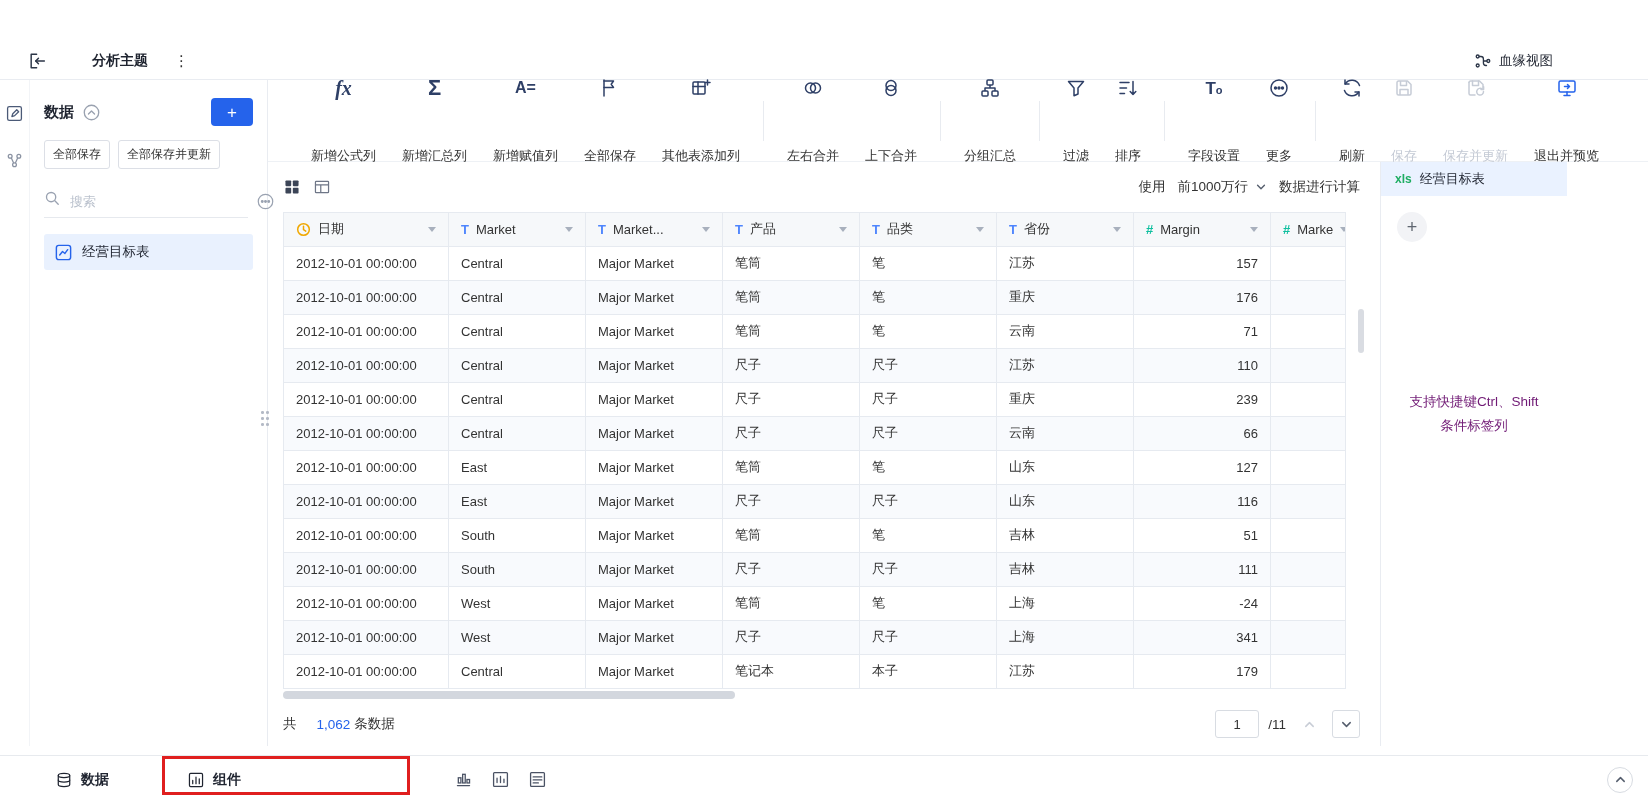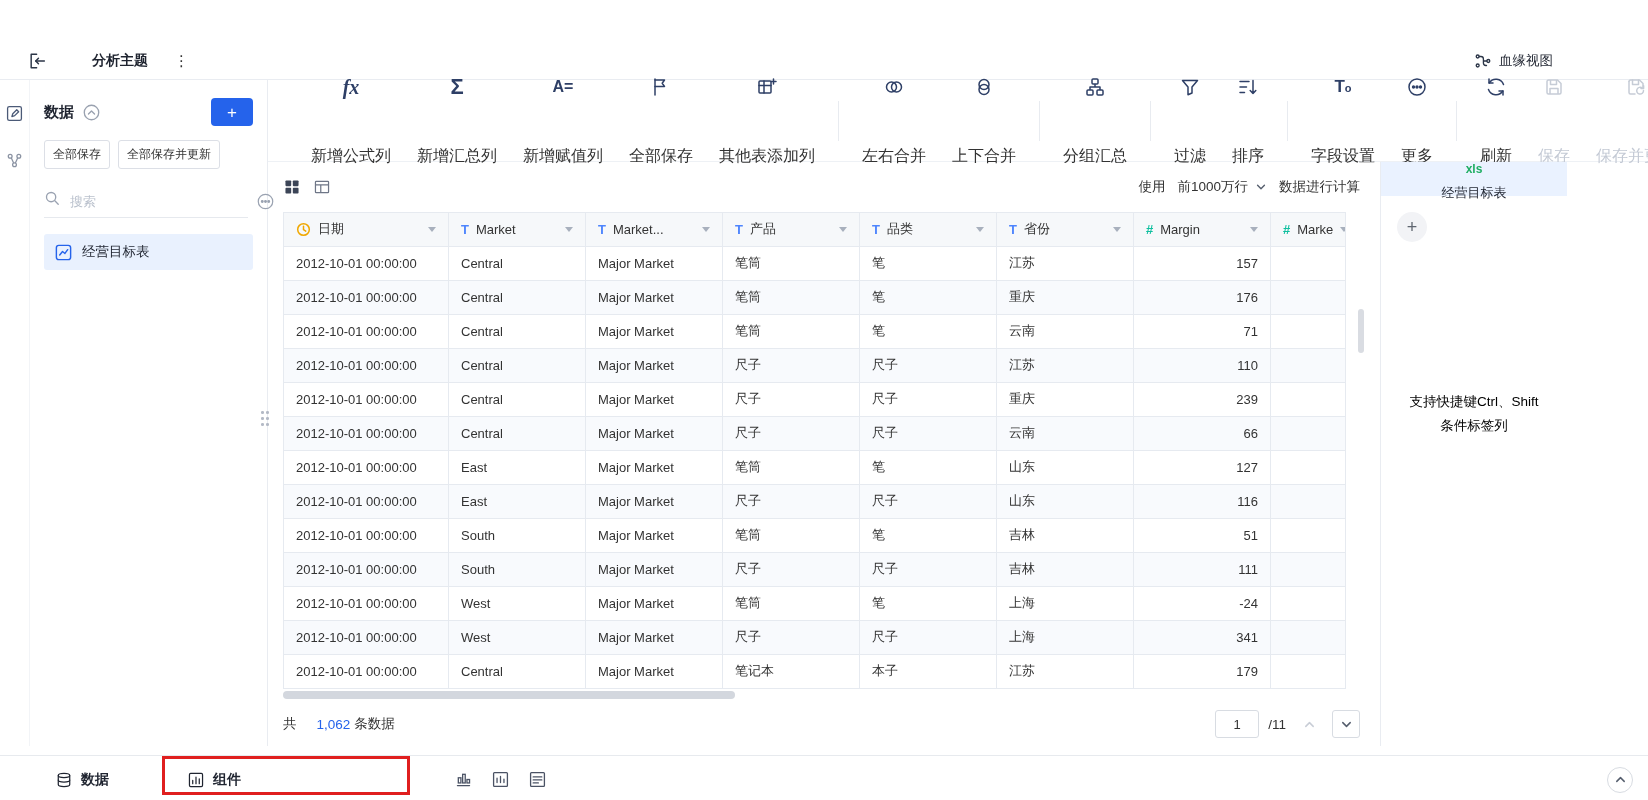--- a/index.html
+++ b/index.html
@@ -39,21 +39,21 @@
   .dp-item { margin-top:16px; height:36px; display:flex; align-items:center; gap:9px; background:#e9f1fe; border-radius:3px; padding:0 10px; font-size:13.5px; color:#1f2430; cursor:pointer; }
 
   .drag-dots { position:absolute; left:261px; top:368px; display:grid; grid-template-columns:repeat(2,5px); grid-auto-rows:6px; z-index:5; cursor:col-resize; }
   .drag-dots i { display:block; width:2.6px; height:2.6px; background:#b4bac6; border-radius:50%; }
 
   
   .main-region { flex:1; min-width:0; display:flex; flex-direction:column; }
   .toolbar { height:82px; display:flex; align-items:center; padding:0 90px 0 30px; border-bottom:1px solid #eef1f5; }
   .tb-item { display:flex; flex-direction:column; align-items:center; gap:7px; padding:0 13px; cursor:pointer; }
   .tb-ico { height:24px; display:flex; align-items:center; justify-content:center; }
-  .tb-label { font-size:16px; color:#333; white-space:nowrap;margin-top:40px; }
+  .tb-label { font-size:13px; color:#333; white-space:nowrap;margin-top:40px; }
   .tb-item.disabled .tb-label { color:#c3c9d4; }
   .tb-sep { width:1px; height:40px; background:#e8ebf0; margin:0 10px; flex:none; }
   .tb-spacer { flex:1; }
   .glyph { font-size:19px; color:#2e3f66; font-weight:500; line-height:1; }
   .glyph.fx { font-family:"Liberation Serif","DejaVu Serif",serif; font-style:italic; font-weight:bold; font-size:20px; }
   .glyph.sigma { font-size:22px; font-weight:600; }
   .glyph.aeq { font-size:16px; font-weight:bold; }
   .glyph.to { font-size:17px; font-weight:bold; }
   .glyph.to small { font-size:11px; font-weight:bold; }
 
@@ -88,24 +88,24 @@
   .pager input { width:44px; height:28px; border:1px solid #d8dce2; border-radius:3px; text-align:center; font-size:13px; color:#333; font-family:inherit; }
   .pg-btn { width:28px; height:28px; display:flex; align-items:center; justify-content:center; background:#fff; border:1px solid #d8dce2; border-radius:3px; cursor:pointer; color:#555e6d; }
   .pg-btn.disabled { border:none; color:#c8cdd6; cursor:default; }
 
   
   .right-panel { width:268px; border-left:1px solid #e9ecf1; position:relative; flex:none; }
   .rp-content { width:186px; position:relative; height:100%; }
   .rp-head { height:36px; display:flex; align-items:center; padding:0 10px 0 14px; color:#8b93a3; font-size:13px; }
   .rp-head-icons { margin-left:auto; display:flex; gap:13px; }
   .rp-head-icons span { display:flex; cursor:pointer; }
-  .rp-item { height:34px; background:#eaf2ff; display:flex; align-items:center; gap:8px; padding:0 14px; font-size:13px; color:#1f2430; cursor:pointer;flex-direction:column; }
+  .rp-item { height:34px; background:#eaf2ff; display:flex; align-items:center; gap:8px; padding:0 14px; font-size:13px; color:#1f2430; cursor:pointer; }
   .xls-badge { color:#1fae63; font-weight:bold; font-size:12px; flex:none; }
   .rp-add { margin:16px 0 0 16px; width:30px; height:30px; border-radius:50%; background:#f2f3f6; border:none; color:#5f6670; font-size:18px; line-height:1; cursor:pointer; }
-  .rp-hint { position:absolute; top:228px; left:0; right:0; text-align:center; color:#000000; font-size:13.5px; line-height:24px; }
+  .rp-hint { position:absolute; top:228px; left:0; right:0; text-align:center; color:#701a75; font-size:13.5px; line-height:24px; }
 
   
   .bottombar { position:absolute; left:0; top:712px; width:1648px; height:49px; border-top:1px solid #e7eaee; border-bottom:1px solid #e7eaee; background:#fff; display:flex; align-items:center; padding:0 15px 0 55px; }
   .bb-tab { display:flex; align-items:center; gap:8px; font-size:14px; font-weight:600; color:#1f2430; cursor:pointer; white-space:nowrap; }
   .bb-tab.component { margin-left:78px; }
   .bb-icons { display:flex; gap:18px; margin-left:213px; }
   .bb-icons span { display:flex; cursor:pointer; }
   .bb-collapse { margin-left:auto; width:26px; height:26px; border:1px solid #d8dce2; border-radius:50%; background:#fff; display:flex; align-items:center; justify-content:center; cursor:pointer; padding:0; }
 
   .red-annotation { position:absolute; left:162px; top:713px; width:248px; height:39px; border:3px solid #e01f1f; z-index:20; pointer-events:none; }

